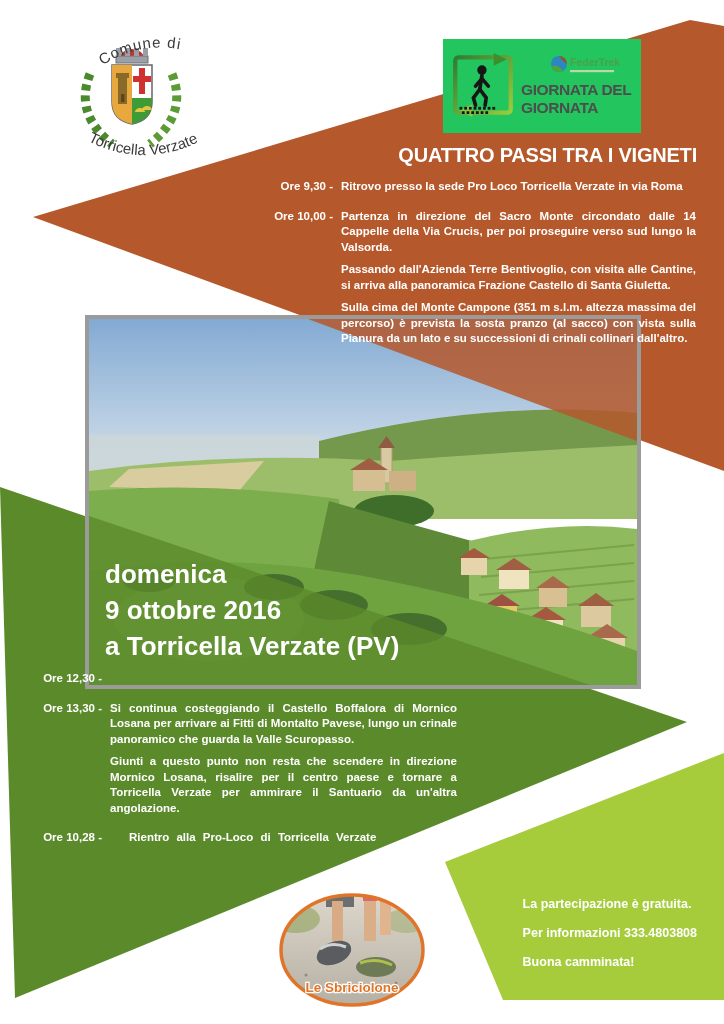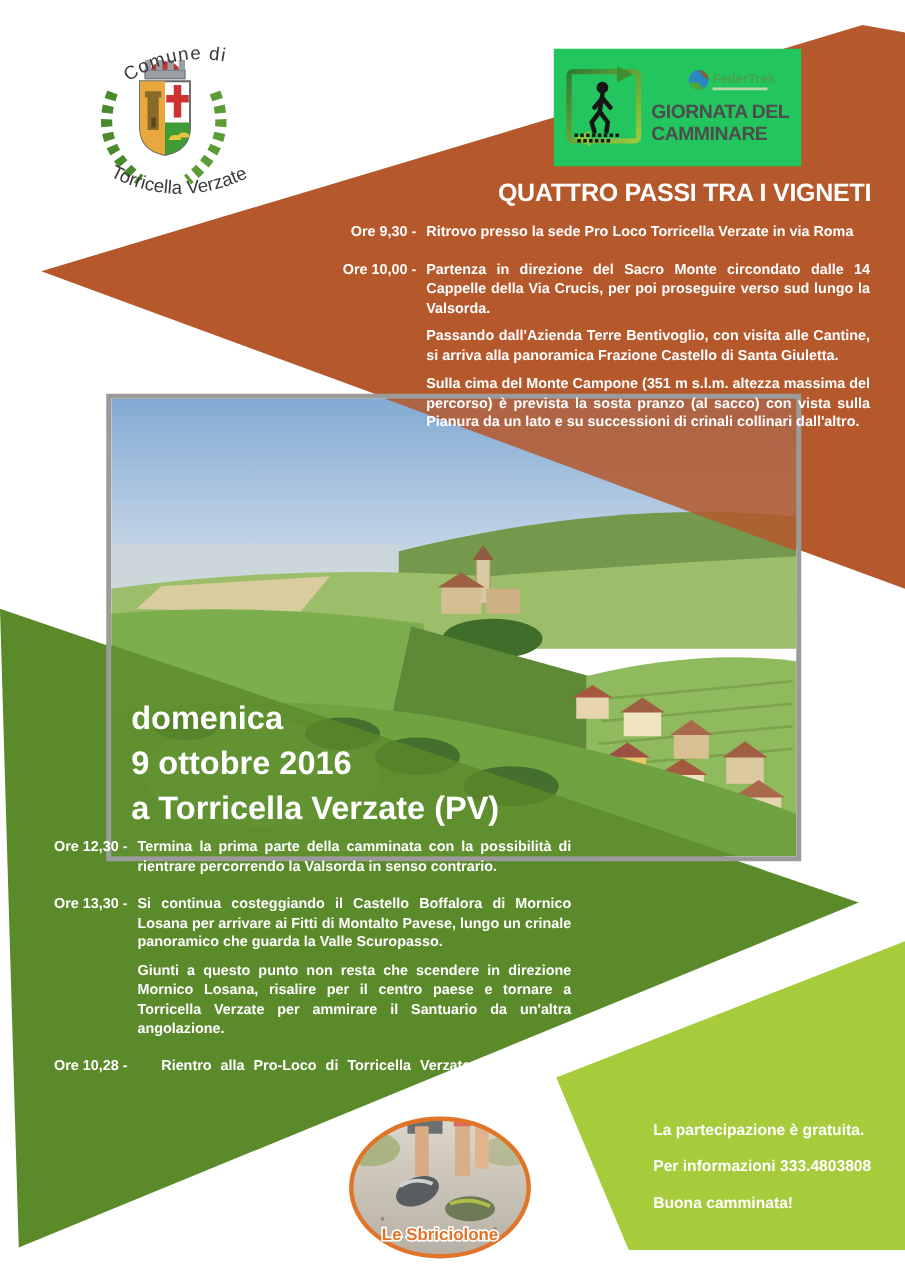--- a/index.html
+++ b/index.html
@@ -130,21 +130,21 @@
       <circle cx="10" cy="11" r="8" fill="#2e86c1"></circle>
       <path d="M2.5,13 A8,8 0 0 0 14,18 Q10,12 2.5,13 Z" fill="#4ca832"></path>
       <path d="M10,3 A8,8 0 0 1 18,11 Q13,8 10,3 Z" fill="#8a5a2b"></path>
       <text x="21" y="13" font-size="10.5" font-weight="bold">
         <tspan fill="#4aa147">FederTrek</tspan>
       </text>
       <rect x="21" y="17" width="44" height="2.2" fill="#b9d9a9"></rect>
     </svg>
     <div class="gdc-title">
       <div>GIORNATA DEL</div>
-      <div>CAMMINARE</div>
+      <div>GIORNATA</div>
     </div>
   </div>
 
   <div class="banner-title">QUATTRO PASSI TRA I VIGNETI</div>
 
   <div class="sched sched-morning">
     <div class="srow">
       <div class="stime">Ore 9,30 -</div>
       <div class="stext">
         <p>Ritrovo presso la sede Pro Loco Torricella Verzate in via Roma</p>
@@ -235,23 +235,20 @@
     <div class="date-block">
       <div>domenica</div>
       <div>9 ottobre 2016</div>
       <div>a Torricella Verzate (PV)</div>
     </div>
   </div>
 
   <div class="sched sched-afternoon">
     <div class="srow">
       <div class="stime">Ore 12,30 -</div>
-      <div class="stext">
-        <p>Termina la prima parte della camminata con la possibilità di rientrare percorrendo la Valsorda in senso contrario.</p>
-      </div>
     </div>
     <div class="srow">
       <div class="stime">Ore 13,30 -</div>
       <div class="stext">
         <p>Si continua costeggiando il Castello Boffalora di Mornico Losana per arrivare ai Fitti di Montalto Pavese, lungo un crinale panoramico che guarda la Valle Scuropasso.</p>
         <p>Giunti a questo punto non resta che scendere in direzione Mornico Losana, risalire per il centro paese e tornare a Torricella Verzate per ammirare il Santuario da un'altra angolazione.</p>
       </div>
     </div>
     <div class="srow">
       <div class="stime">Ore 10,28 -</div>

